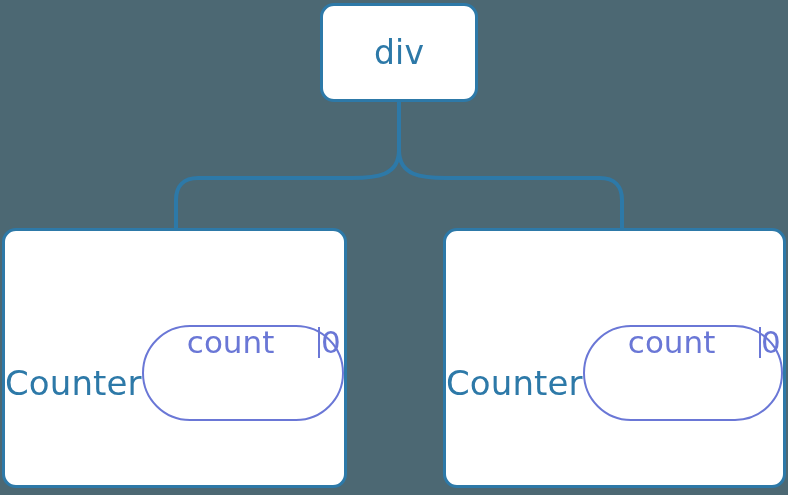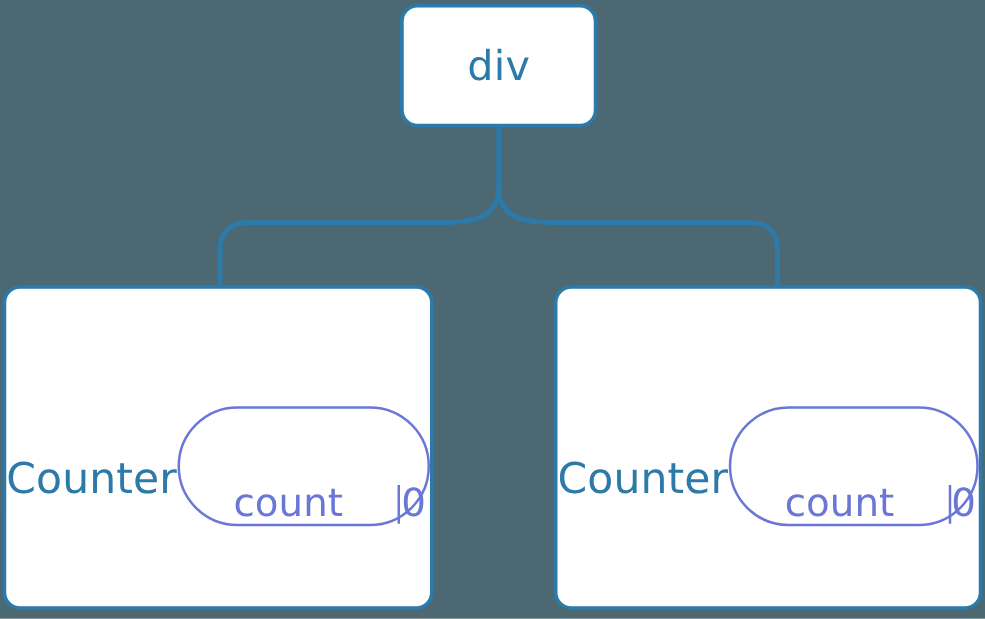--- a/index.html
+++ b/index.html
@@ -82,21 +82,21 @@
 
   
   .state-pill {
     box-sizing: border-box;
     margin-top: 29px;
     height: 96px;
     width: 267px;
     border: 2px solid #6a77d6;
     border-radius: 48px;
     display: flex;
-    align-items: flex-end;
+    align-items: flex-start;
     background: transparent;
   }
   .state-key,
   .state-value {
     display: flex;
     align-items: center;
     justify-content: center;
     color: #6a77d6;
     font-size: 31px;
     line-height: 1;

